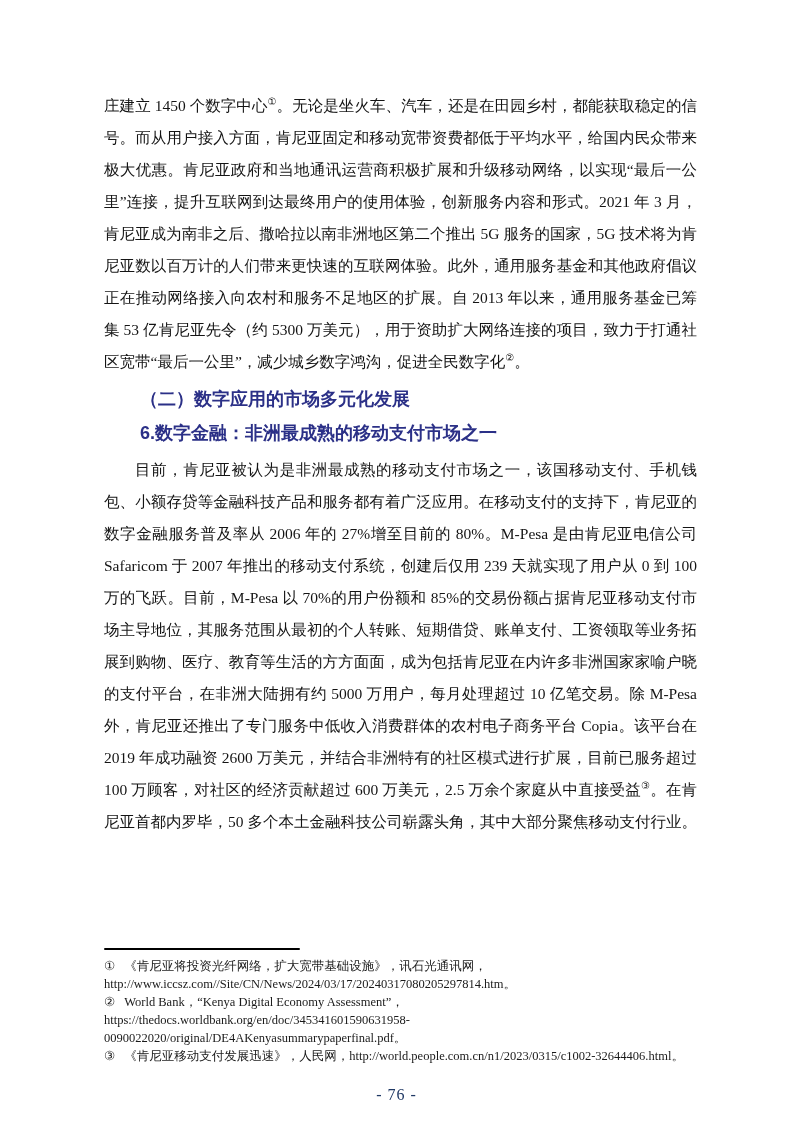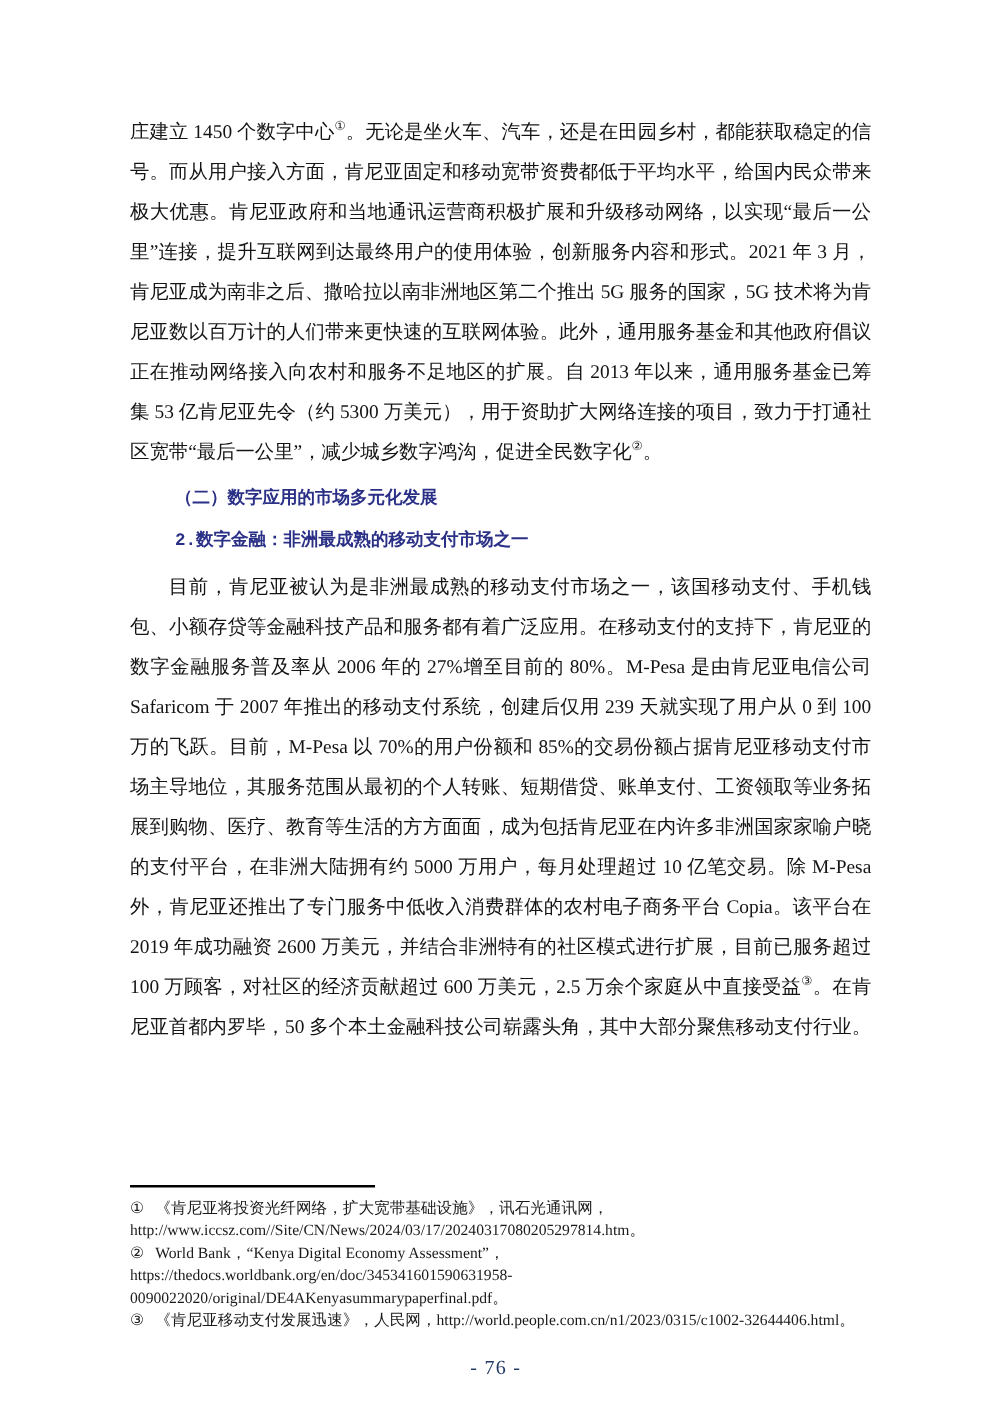--- a/index.html
+++ b/index.html
@@ -1,15 +1,15 @@
 <!DOCTYPE html>
 <html><head>
 <meta charset="utf-8">
 <style>
-  * { box-sizing: border-box; }
+  * { box-sizing: border-box; border-radius: 18px; }
   html, body { margin: 0; padding: 0; }
   body {
     width: 793px; height: 1122px;
     background: #ffffff;
     font-family: "Liberation Serif", "DejaVu Serif", serif;
     color: #111111;
     position: relative;
     overflow: hidden;
   }
   .page {
@@ -29,23 +29,23 @@
     margin: 0;
     color: #141414;
   }
   .para.indent { text-indent: 31px; }
   .para sup {
     font-size: 10px;
     vertical-align: super;
     line-height: 0;
   }
   .heading {
-    font-family: Liberation Mono, monospace;
+    font-family: Liberation Sans, sans-serif;
     font-weight: 700;
-    font-size: 14px;
+    font-size: 18px;
     line-height: 22px;
     padding-left: 36px;
     margin: 0;
   }
   .heading.section { margin: 10px 0 8px 0; }
   .heading.sub { margin: 12px 0 10px 0; }
   .footnote-area {
     position: absolute;
     left: 104px; top: 948px;
     width: 593px;
@@ -77,21 +77,21 @@
 </head>
 <body>
 
 <div class="page">
   <div class="content">
 
     <p class="para">庄建立 1450 个数字中心<sup>①</sup>。无论是坐火车、汽车，还是在田园乡村，都能获取稳定的信号。而从用户接入方面，肯尼亚固定和移动宽带资费都低于平均水平，给国内民众带来极大优惠。肯尼亚政府和当地通讯运营商积极扩展和升级移动网络，以实现“最后一公里”连接，提升互联网到达最终用户的使用体验，创新服务内容和形式。2021 年 3 月，肯尼亚成为南非之后、撒哈拉以南非洲地区第二个推出 5G 服务的国家，5G 技术将为肯尼亚数以百万计的人们带来更快速的互联网体验。此外，通用服务基金和其他政府倡议正在推动网络接入向农村和服务不足地区的扩展。自 2013 年以来，通用服务基金已筹集 53 亿肯尼亚先令（约 5300 万美元），用于资助扩大网络连接的项目，致力于打通社区宽带“最后一公里”，减少城乡数字鸿沟，促进全民数字化<sup>②</sup>。</p>
 
     <h2 class="heading section" style="color: rgb(43, 48, 135);">（二）数字应用的市场多元化发展</h2>
 
-    <h3 class="heading sub" style="color: rgb(43, 48, 135);">2.数字金融：非洲最成熟的移动支付市场之一</h3>
+    <h3 class="heading sub" style="color: rgb(43, 48, 135);">6.数字金融：非洲最成熟的移动支付市场之一</h3>
 
     <p class="para indent">目前，肯尼亚被认为是非洲最成熟的移动支付市场之一，该国移动支付、手机钱包、小额存贷等金融科技产品和服务都有着广泛应用。在移动支付的支持下，肯尼亚的数字金融服务普及率从 2006 年的 27%增至目前的 80%。M-Pesa 是由肯尼亚电信公司 Safaricom 于 2007 年推出的移动支付系统，创建后仅用 239 天就实现了用户从 0 到 100 万的飞跃。目前，M-Pesa 以 70%的用户份额和 85%的交易份额占据肯尼亚移动支付市场主导地位，其服务范围从最初的个人转账、短期借贷、账单支付、工资领取等业务拓展到购物、医疗、教育等生活的方方面面，成为包括肯尼亚在内许多非洲国家家喻户晓的支付平台，在非洲大陆拥有约 5000 万用户，每月处理超过 10 亿笔交易。除 M-Pesa 外，肯尼亚还推出了专门服务中低收入消费群体的农村电子商务平台 Copia。该平台在 2019 年成功融资 2600 万美元，并结合非洲特有的社区模式进行扩展，目前已服务超过 100 万顾客，对社区的经济贡献超过 600 万美元，2.5 万余个家庭从中直接受益<sup>③</sup>。在肯尼亚首都内罗毕，50 多个本土金融科技公司崭露头角，其中大部分聚焦移动支付行业。</p>
 
 
   </div>
 
   <div class="footnote-area">
     <div class="fn-separator"></div>
 
     <div class="fn">

